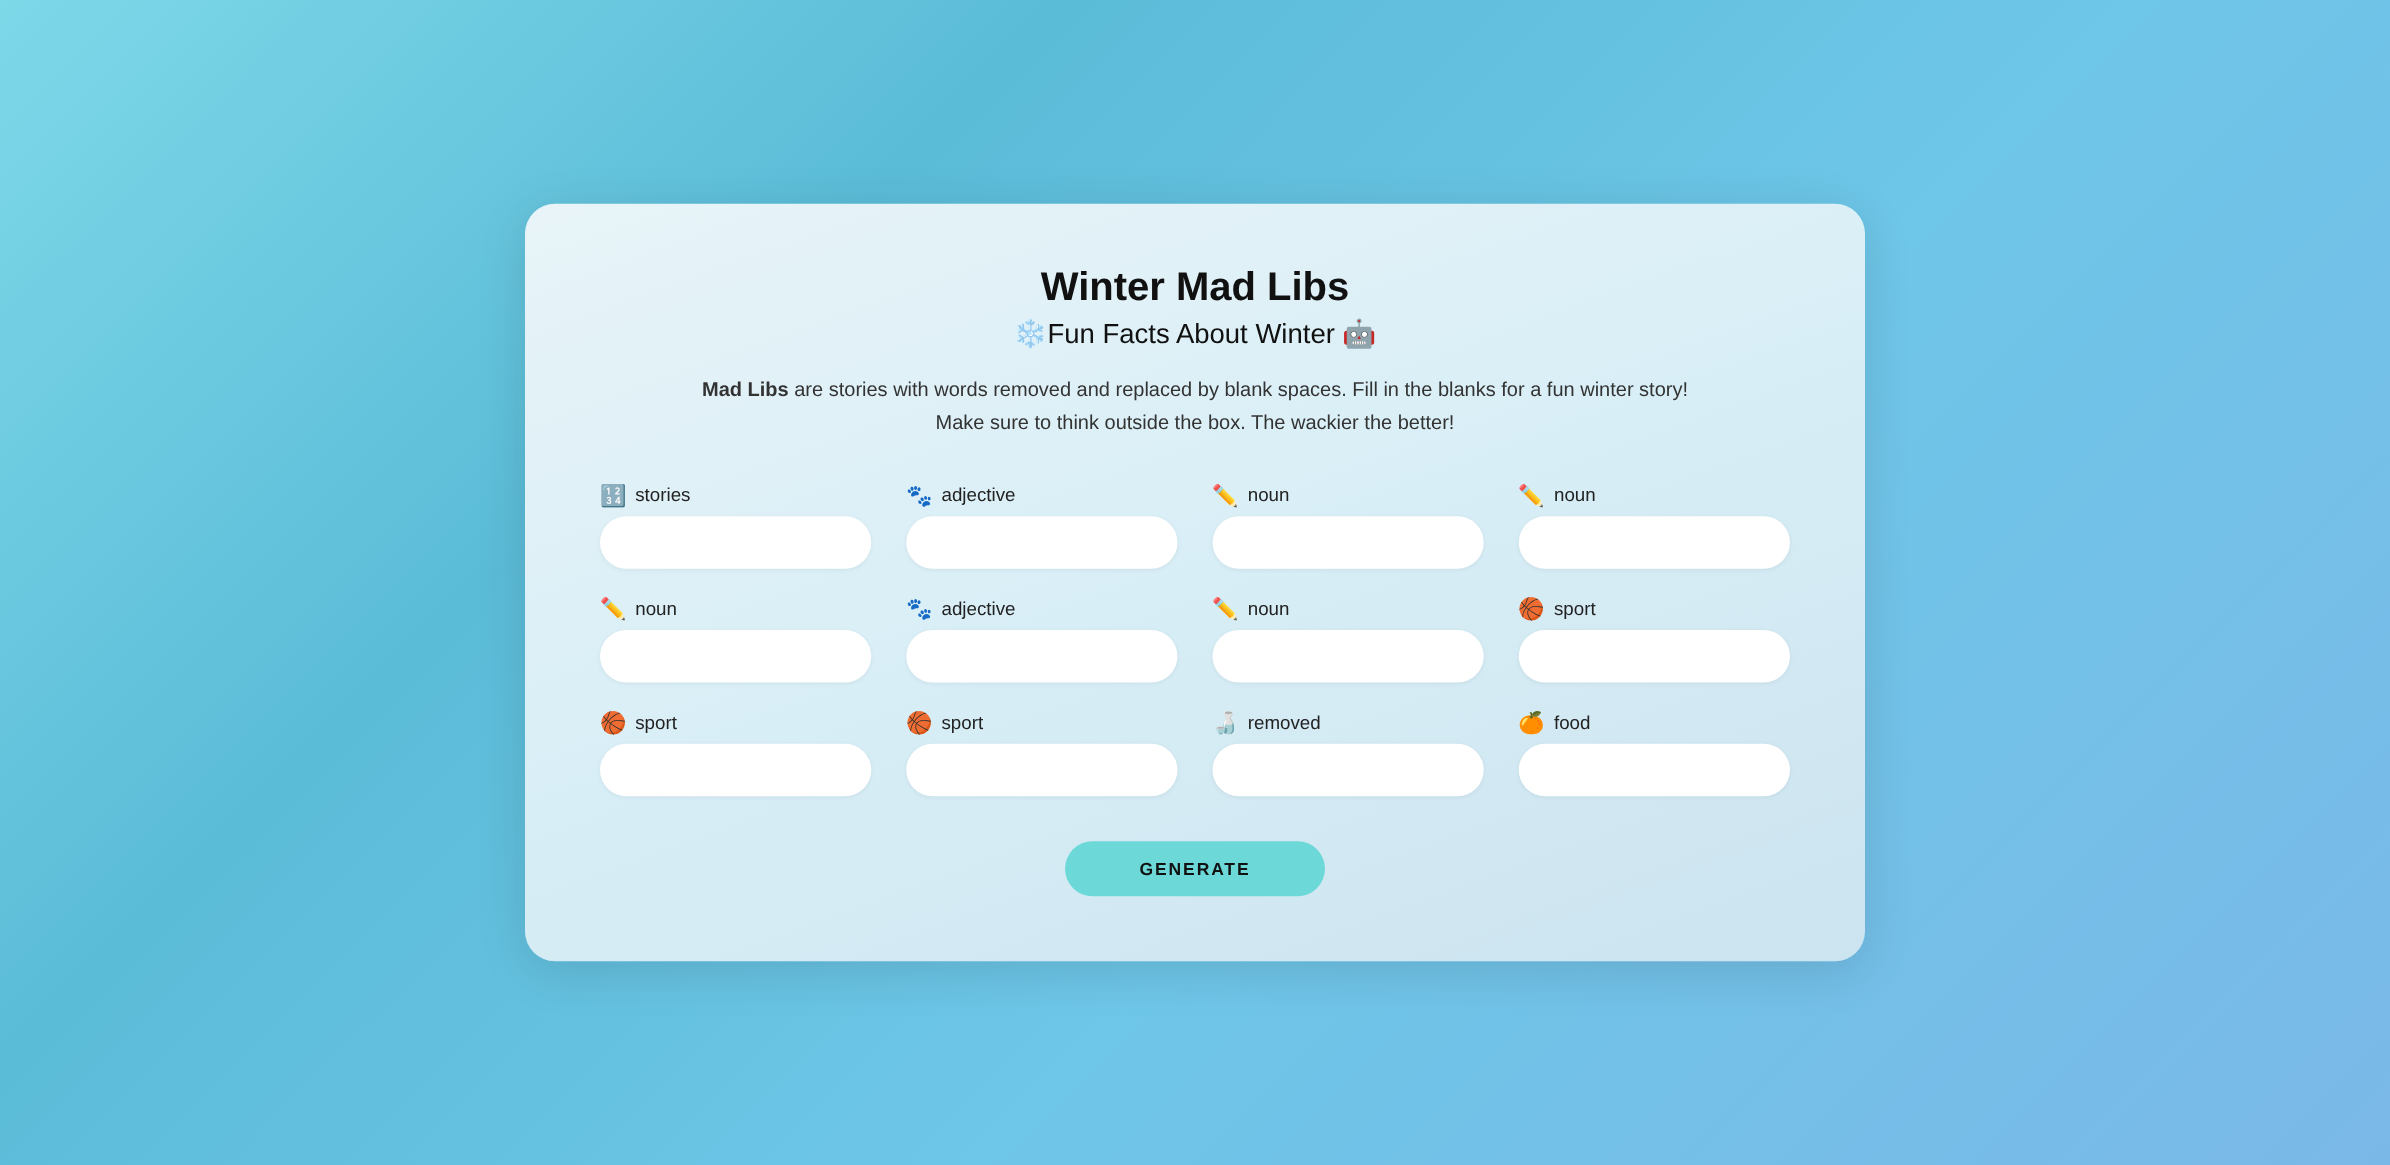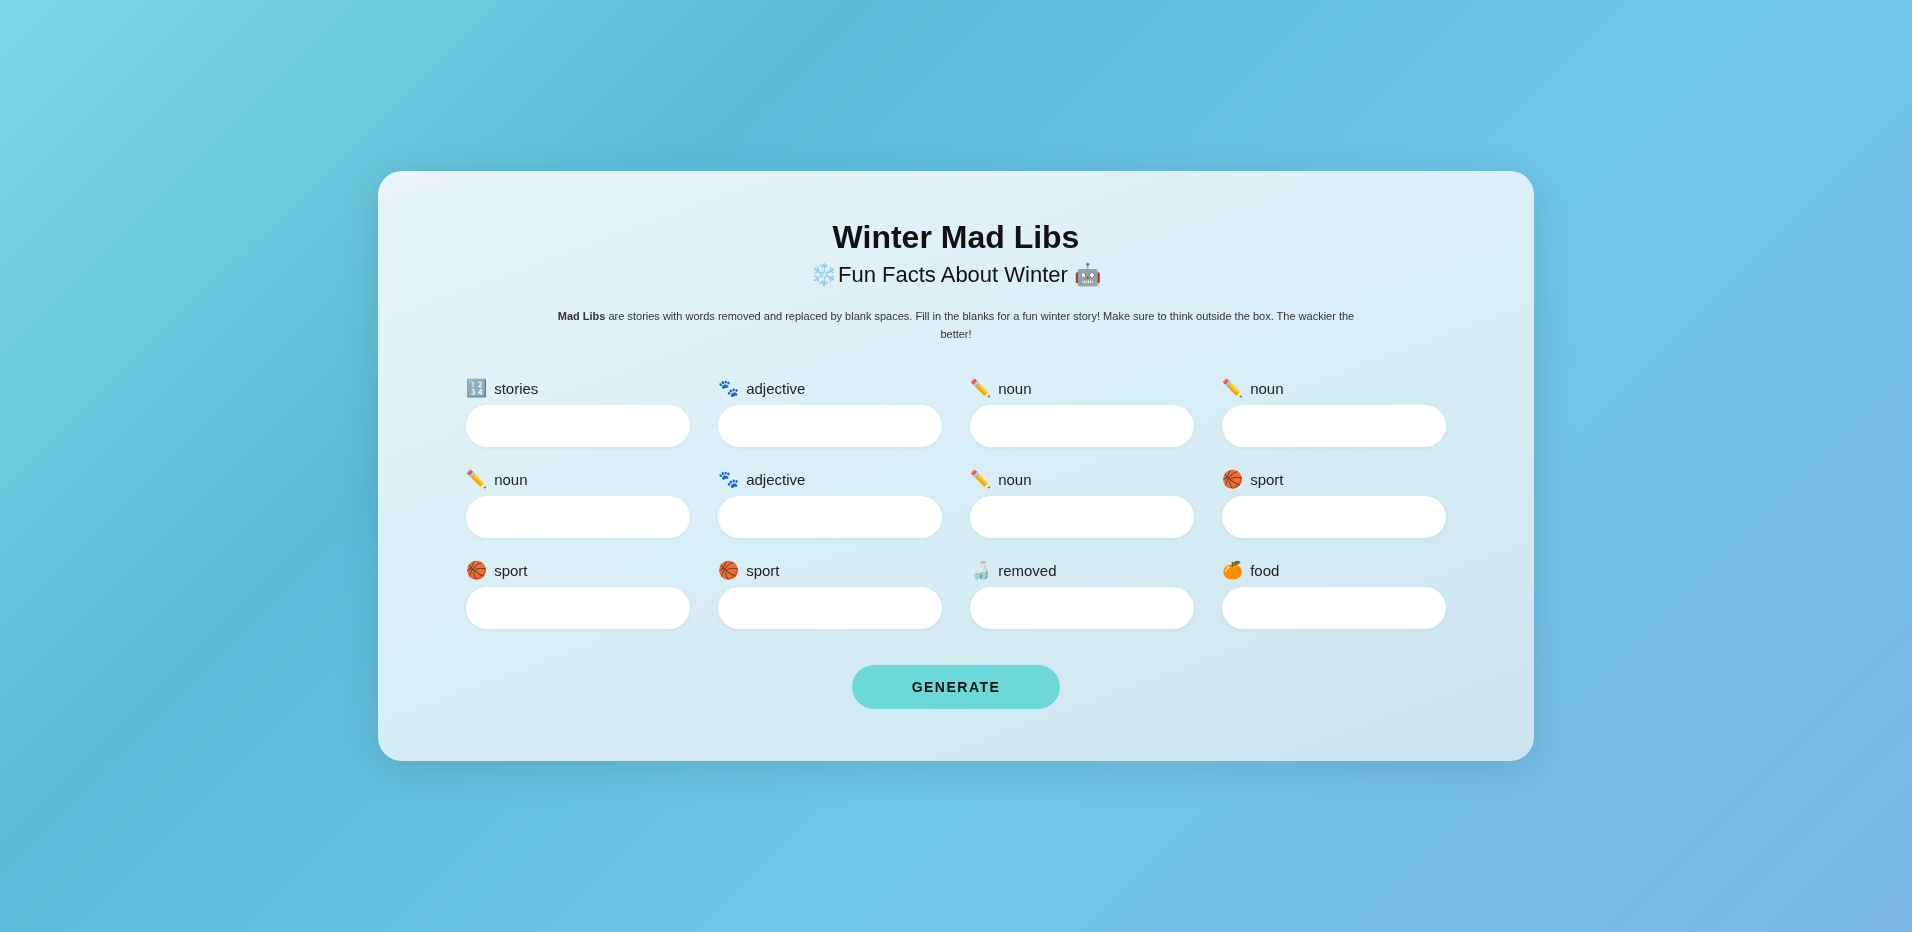--- a/index.html
+++ b/index.html
@@ -15,22 +15,22 @@
       display: flex;
       align-items: center;
       justify-content: center;
       font-family: -apple-system, BlinkMacSystemFont, 'Segoe UI', sans-serif;
       overflow: hidden;
     }
 
     .card {
       background: linear-gradient(160deg, #e8f4f8 0%, #d8eef6 50%, #cce4f0 100%);
       border-radius: 24px;
-      width: 1156px;
-      padding: 48px 88px 52px;
+      width: 1072px;
+      padding: 48px 60px 52px;
       box-shadow: 0 8px 40px rgba(0,0,0,0.12);
     }
 
     .title {
       text-align: center;
       font-size: 32px;
       font-weight: 800;
       color: #111;
       margin-bottom: 6px;
     }
@@ -38,21 +38,21 @@
     .subtitle {
       text-align: center;
       font-size: 22px;
       font-weight: 400;
       color: #111;
       margin-bottom: 20px;
     }
 
     .description {
       text-align: center;
-      font-size: 11px;
+      font-size: 16px;
       color: #333;
       line-height: 1.6;
       margin-bottom: 36px;
       max-width: 800px;
       margin-left: auto;
       margin-right: auto;
     }
 
     .description strong {
       font-weight: 800;

